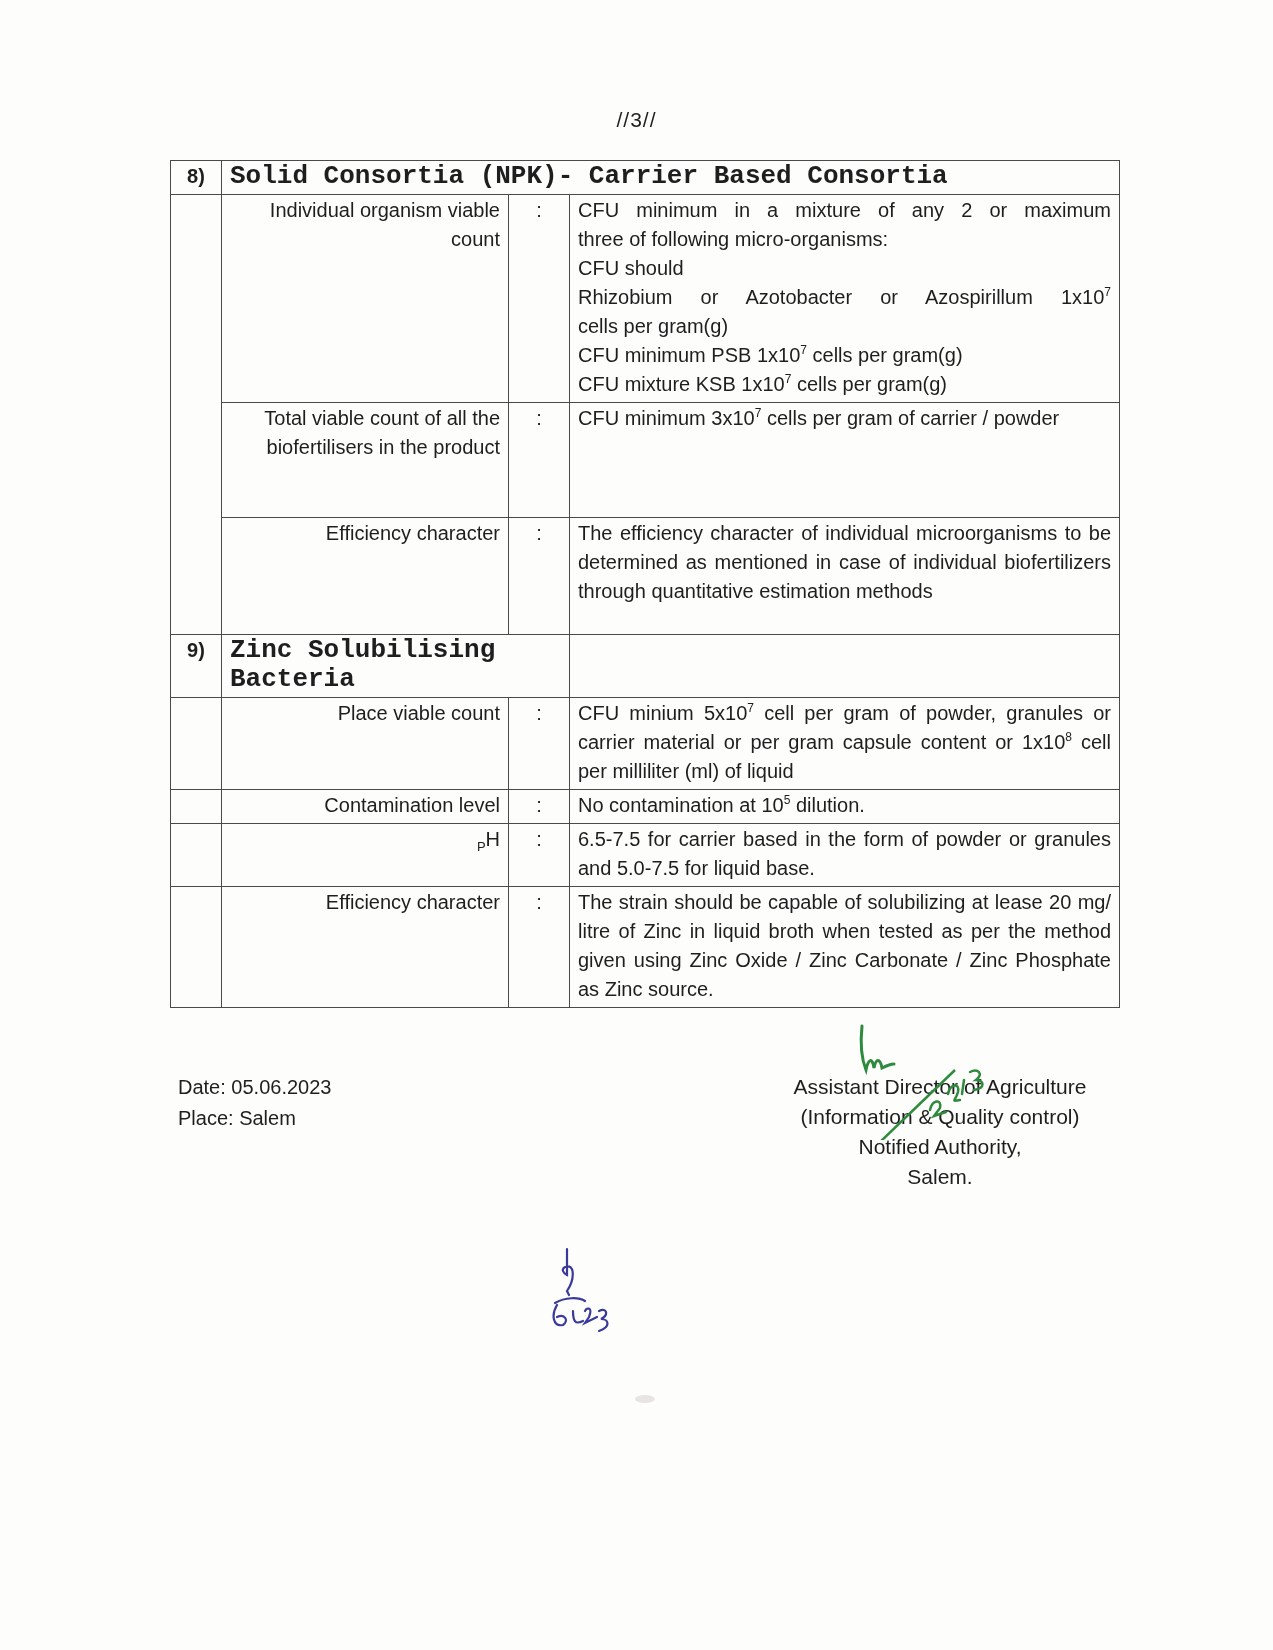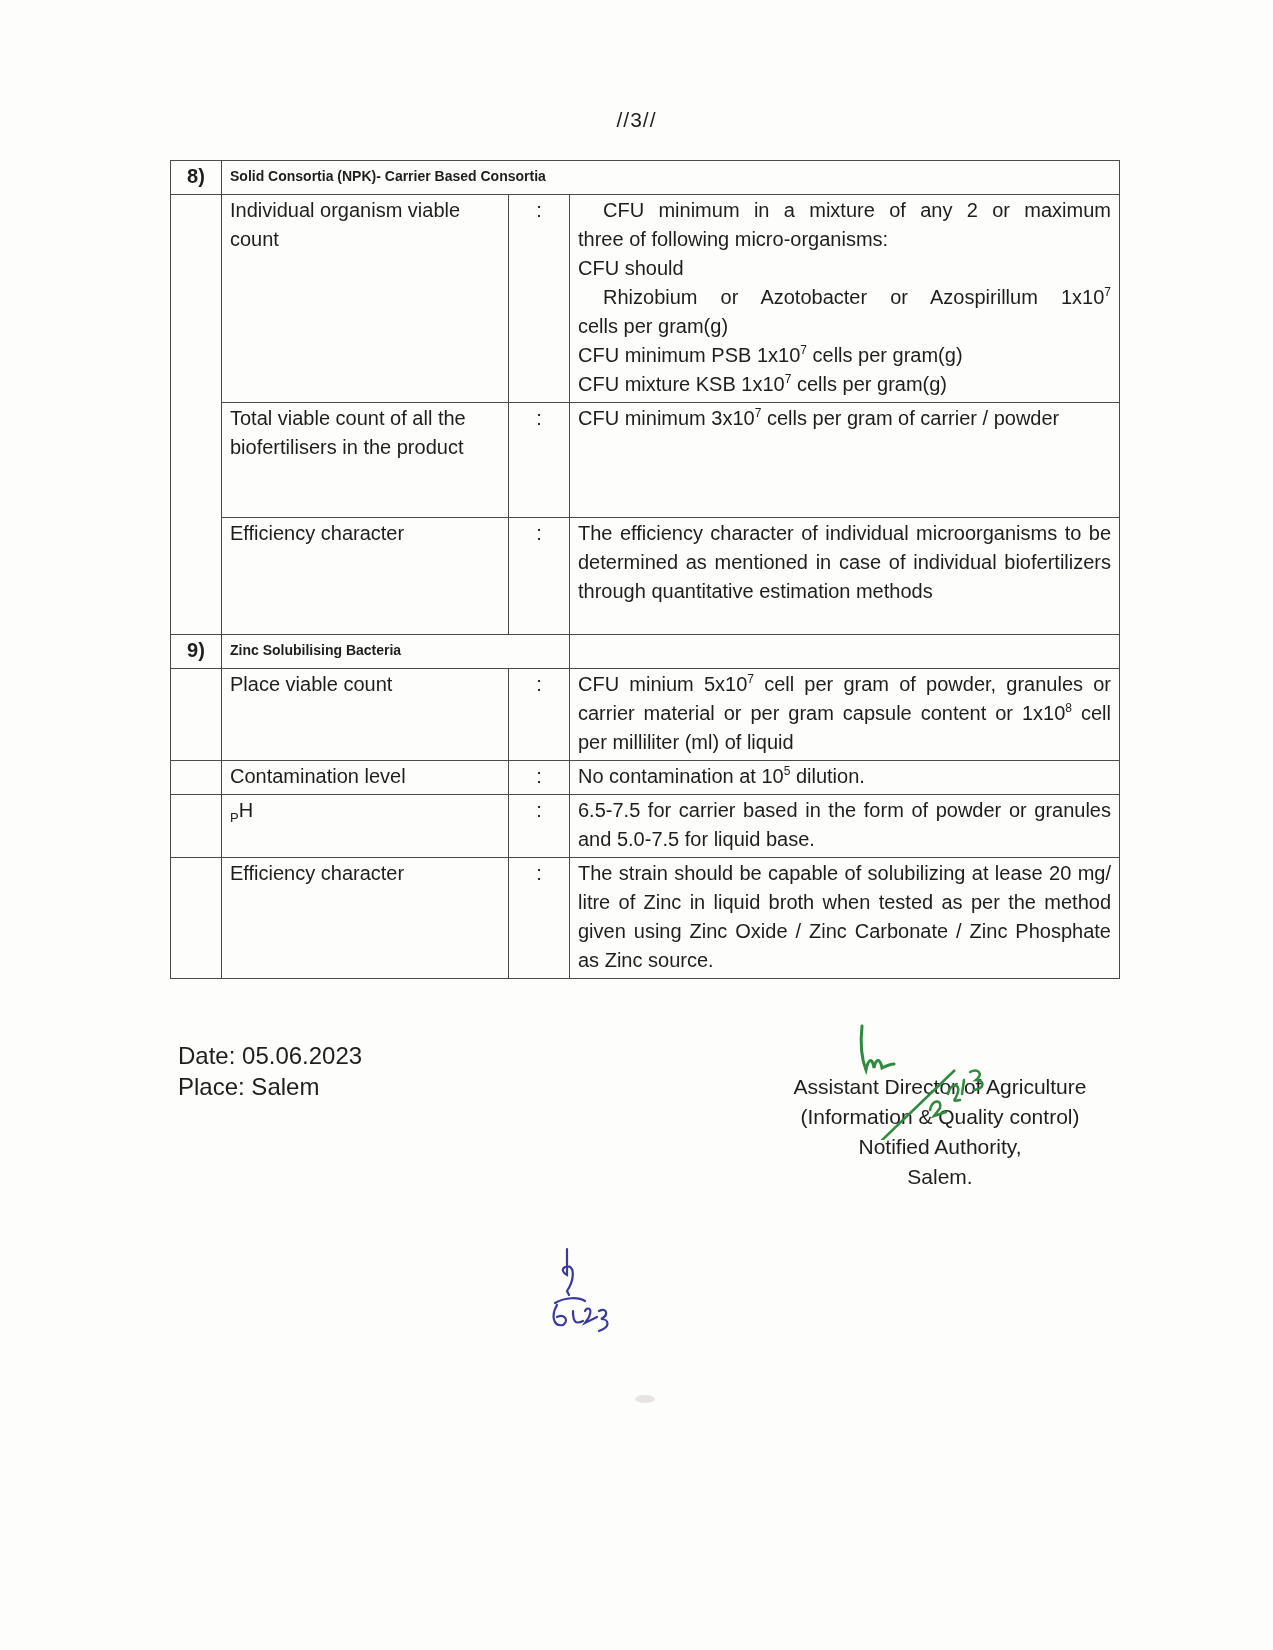--- a/index.html
+++ b/index.html
@@ -23,35 +23,35 @@
     font-size: 20px;
     line-height: 29px;
   }
   table.spec td {
     border: 1.2px solid #4a4a4a;
     vertical-align: top;
     padding: 1px 8px 3px 8px;
   }
   td.num { width: 34px; text-align: center; font-weight: bold; padding-left: 4px; padding-right: 4px; }
   td.num-blank { width: 34px; }
-  td.param { width: 270px; }
+  td.param { width: 270px; text-align: right; }
   td.colon { width: 44px; text-align: center; }
   td.value { text-align: justify; }
-  td.section-title { font-weight: bold; font-size: 14px; }
+  td.section-title { font-weight: bold; font-size: 26px; font-family: Liberation Mono, monospace; }
   .row-8-main td.value { height: 200px; }
   .row-8-total td.param, .row-8-total td.value { height: 110px; }
   .row-8-eff td.value { height: 112px; }
   .line { display: block; }
-  .justify-line { display: block; text-align: justify; text-align-last: justify; margin-left: 25px; }
+  .justify-line { display: block; text-align: justify; text-align-last: justify; }
   sup { font-size: 12px; line-height: 0; vertical-align: super; }
   .ph-p { font-size: 13px; vertical-align: sub; }
 
   .date-place {
-    position: absolute; left: 178px; top: 1040px;
-    font-size: 24px; line-height: 31px;
+    position: absolute; left: 178px; top: 1072px;
+    font-size: 20px; line-height: 31px;
   }
   .authority {
     position: absolute; left: 725px; top: 1072px;
     width: 430px; text-align: center;
     font-size: 21px; line-height: 30px;
   }
   .sig-green {
     position: absolute; left: 850px; top: 1020px;
     width: 170px; height: 120px;
   }

